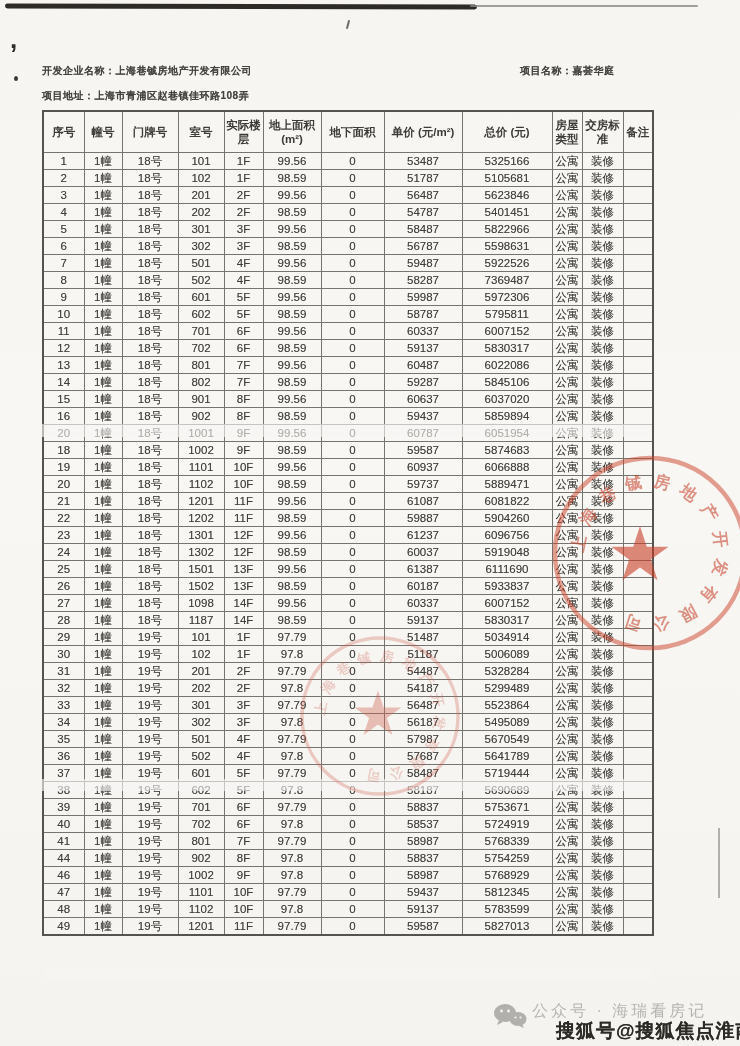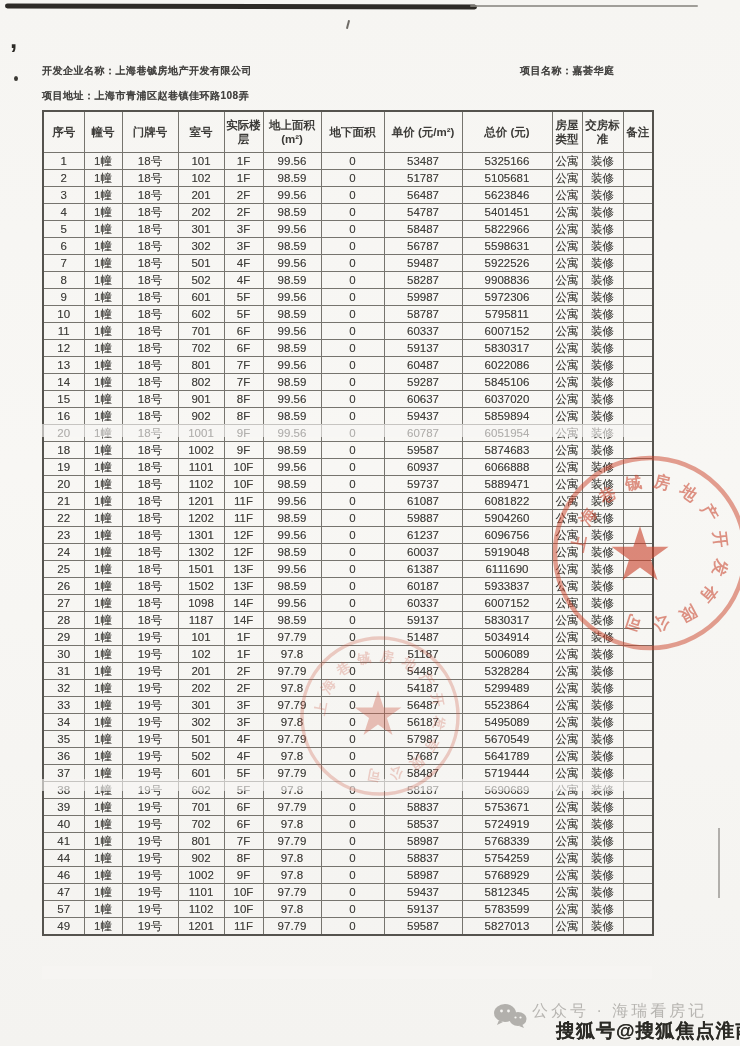--- a/index.html
+++ b/index.html
@@ -194,21 +194,21 @@
         </tr>
         <tr>
           <td>8</td>
           <td>1幢</td>
           <td>18号</td>
           <td>502</td>
           <td>4F</td>
           <td>98.59</td>
           <td>0</td>
           <td>58287</td>
-          <td>9908836</td>
+          <td>7369487</td>
           <td>公寓</td>
           <td>装修</td>
           <td></td>
         </tr>
         <tr>
           <td>9</td>
           <td>1幢</td>
           <td>18号</td>
           <td>601</td>
           <td>5F</td>
@@ -704,21 +704,21 @@
           <td>10F</td>
           <td>97.79</td>
           <td>0</td>
           <td>59437</td>
           <td>5812345</td>
           <td>公寓</td>
           <td>装修</td>
           <td></td>
         </tr>
         <tr>
-          <td>57</td>
+          <td>48</td>
           <td>1幢</td>
           <td>19号</td>
           <td>1102</td>
           <td>10F</td>
           <td>97.8</td>
           <td>0</td>
           <td>59137</td>
           <td>5783599</td>
           <td>公寓</td>
           <td>装修</td>

